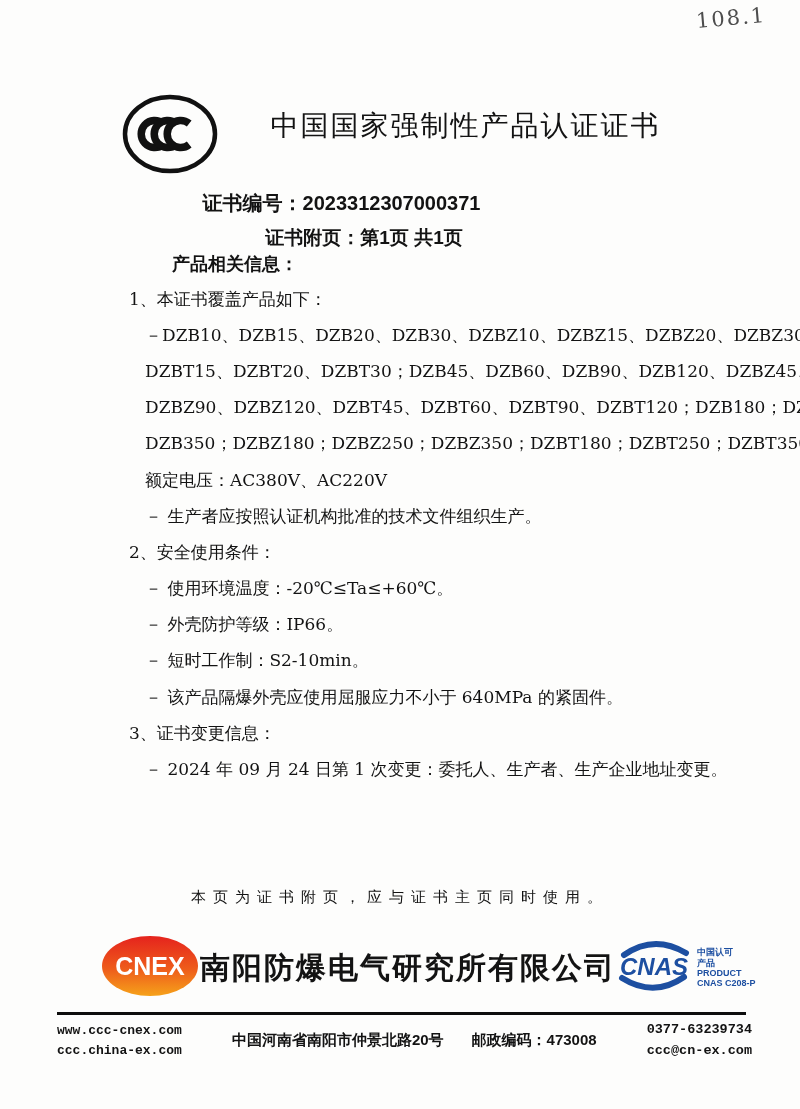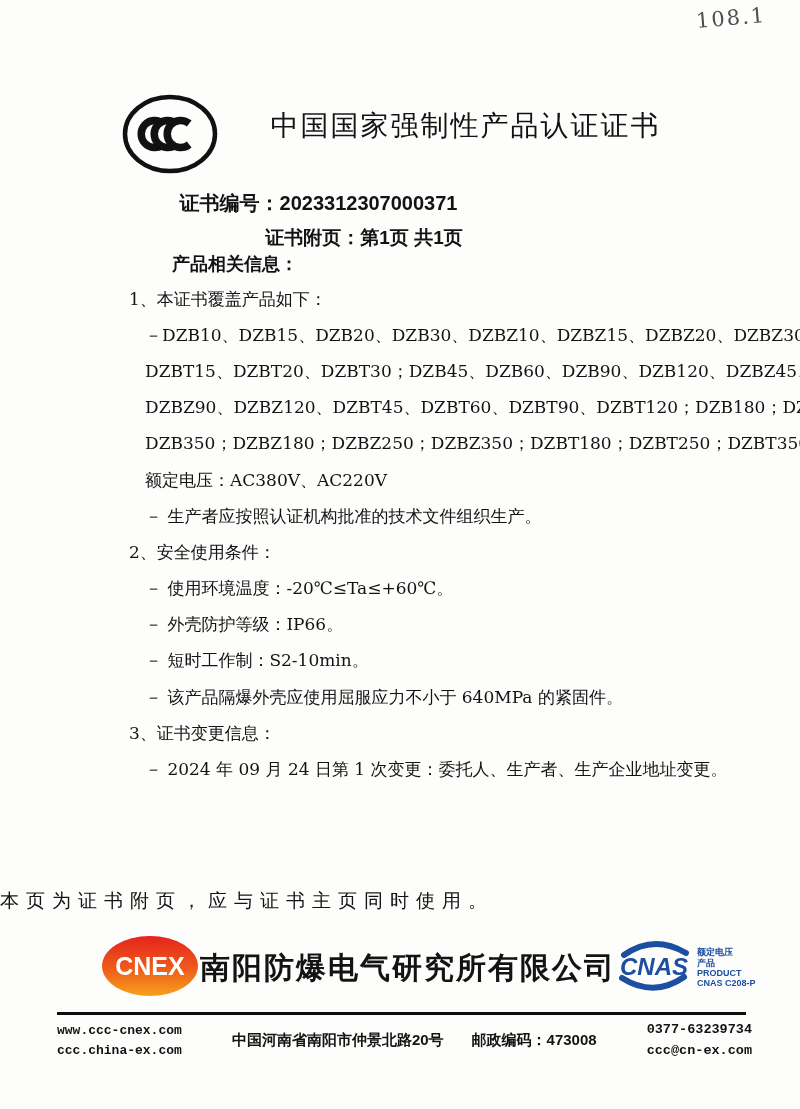--- a/index.html
+++ b/index.html
@@ -22,21 +22,21 @@
   }
   
   .ccc-logo{position:absolute;left:121px;top:92px;}
   .doc-title{
     position:absolute;left:243px;top:107px;width:445px;
     font-size:28px;letter-spacing:2px;font-weight:500;
     text-align:center;white-space:nowrap;
   }
   .cert-line{
     position:absolute;top:190px;left:0;width:637px;
-    text-align:center;font-weight:bold;font-size:20px;
+    text-align:center;font-weight:bold;font-size:20px;padding-left:23px;
   }
   .page-line{
     position:absolute;top:225px;left:0;width:728px;
     text-align:center;font-weight:bold;font-size:19px;
   }
   
   .section-title{
     position:absolute;top:252px;left:127px;
     font-size:18px;font-weight:bold;
     font-family:"DejaVu Serif","Liberation Serif",serif;
@@ -46,21 +46,21 @@
   .bline{
     height:36.2px;display:flex;align-items:center;
     font-size:17px;white-space:nowrap;
     font-family:"DejaVu Serif","Liberation Serif",serif;
   }
   .bline.num{padding-left:129px;}
   .bline.sub{padding-left:145px;}
   
   .statement{
     position:absolute;top:888px;left:0;width:800px;
-    font-size:19px;letter-spacing:7px;
+    text-align:center;font-size:15px;letter-spacing:7px;
     font-family:"DejaVu Serif","Liberation Serif",serif;
   }
   
   .logo-row{
     position:absolute;top:934px;left:100px;right:52px;
     display:flex;align-items:center;justify-content:space-between;
   }
   .company-name{
     flex:1;text-align:center;
     font-size:30px;font-weight:600;letter-spacing:2px;
@@ -149,21 +149,21 @@
     <div class="company-name">南阳防爆电气研究所有限公司</div>
     <div class="cnas-group">
       <div>
         <svg width="76" height="56" viewBox="0 0 76 56">
           <path d="M8 17 Q38 -4 70 15" fill="none" stroke="#1d4fa1" stroke-width="6" stroke-linecap="round"></path>
           <path d="M6 40 Q38 60 68 39" fill="none" stroke="#1d4fa1" stroke-width="6" stroke-linecap="round"></path>
           <text x="38" y="37" text-anchor="middle" font-family="Liberation Sans, sans-serif" font-size="24" font-weight="bold" font-style="italic" fill="#1d4fa1">CNAS</text>
         </svg>
       </div>
       <div class="cnas-text" style="color:#1d4fa1">
-        <span>额定电压</span>
+        <span>中国认可</span>
         <span>产品</span>
         <span>PRODUCT</span>
         <span>CNAS C208-P</span>
       </div>
     </div>
   </div>
 
   <div class="divider"></div>
 
   <div class="bottom-row">

